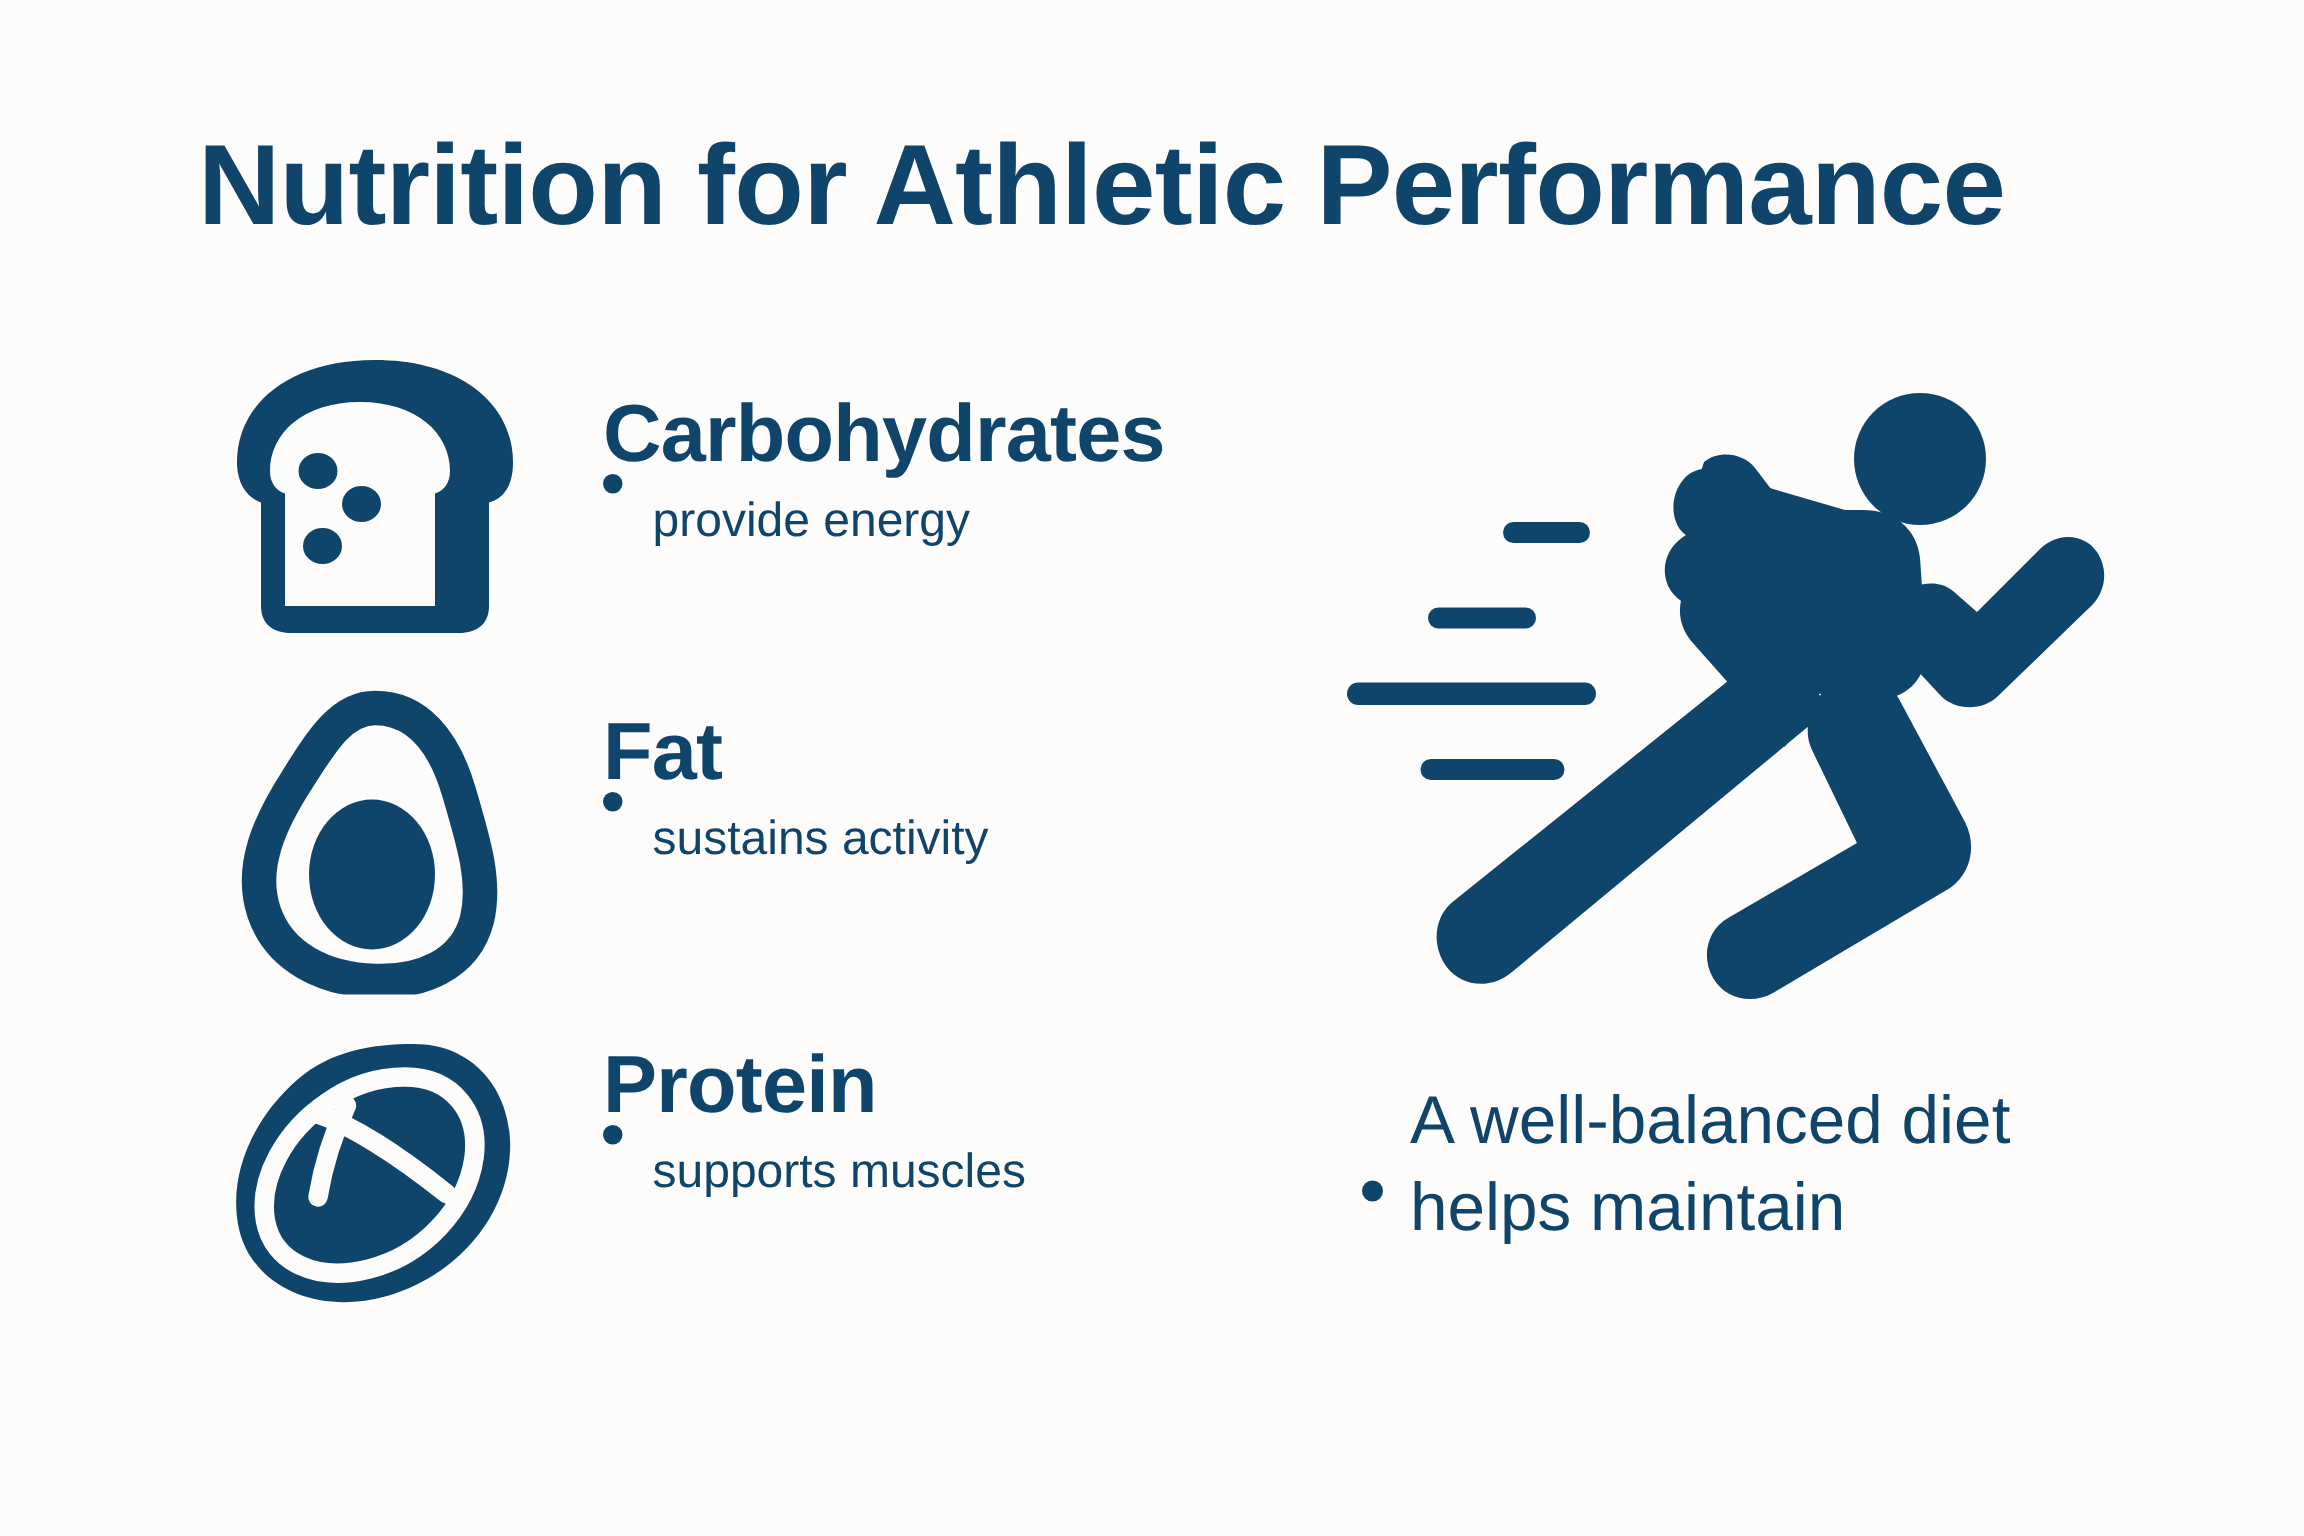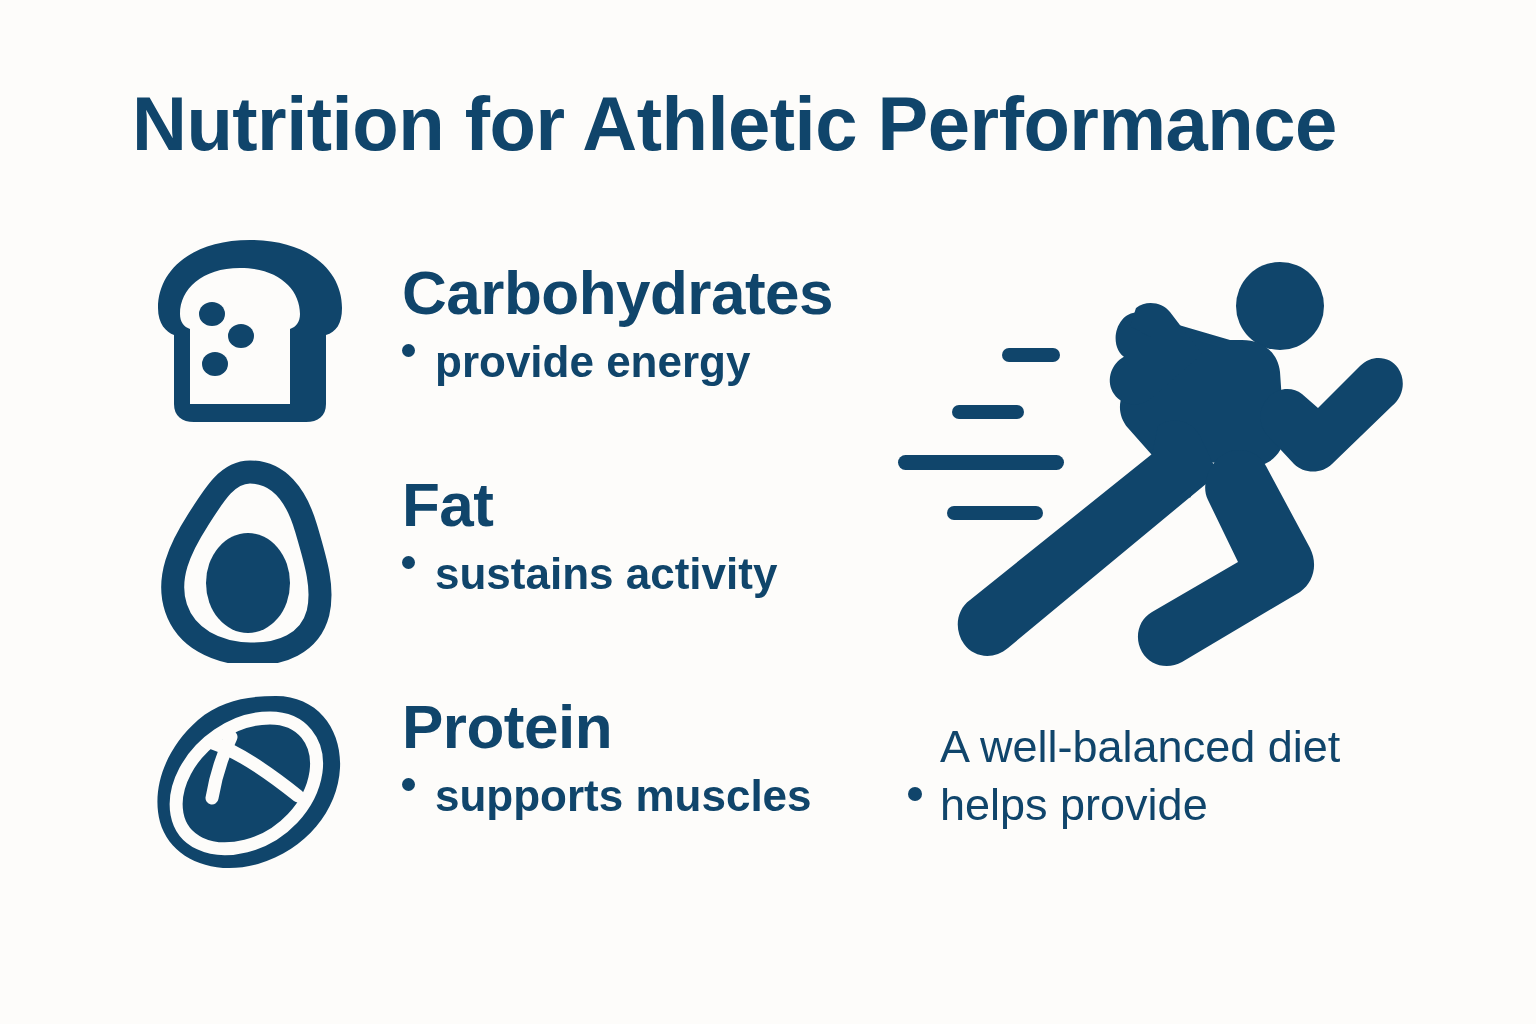--- a/index.html
+++ b/index.html
@@ -63,37 +63,37 @@
   }
 
   .nutrient-text {
     position: absolute;
     left: 262px;
     top: 8px;
     width: 500px;
   }
 
   .nutrient-heading {
-    font-size: 62px;
+    font-size: 54px;
     font-weight: 700;
     line-height: 1.08;
     letter-spacing: -0.5px;
     color: #10456b;
     white-space: nowrap;
   }
 
   .nutrient-bullet {
     margin-top: 10px;
-    font-size: 44px;
-    font-weight: 700;
+    font-size: 32px;
+    font-weight: 400;
     line-height: 1.15;
     color: #10456b;
     white-space: nowrap;
     display: flex;
-    align-items: center;
+    align-items: flex-start;
   }
 
   .bullet-dot {
     display: inline-block;
     width: 13px;
     height: 13px;
     border-radius: 50%;
     background: #10456b;
     margin-right: 20px;
     flex: 0 0 auto;
@@ -302,17 +302,17 @@
                  L 318 252
                  C 310 236, 320 214, 334 206 Z"></path>
       </g>
     </svg>
   </div>
 
   <div class="summary">
     <span class="bullet-dot"></span>
     <div class="summary-lines">
       <span>A well-balanced diet</span>
-      <span>helps provide</span>
+      <span>helps maintain</span>
     </div>
   </div>
 
 </div>
 
 </body></html>

